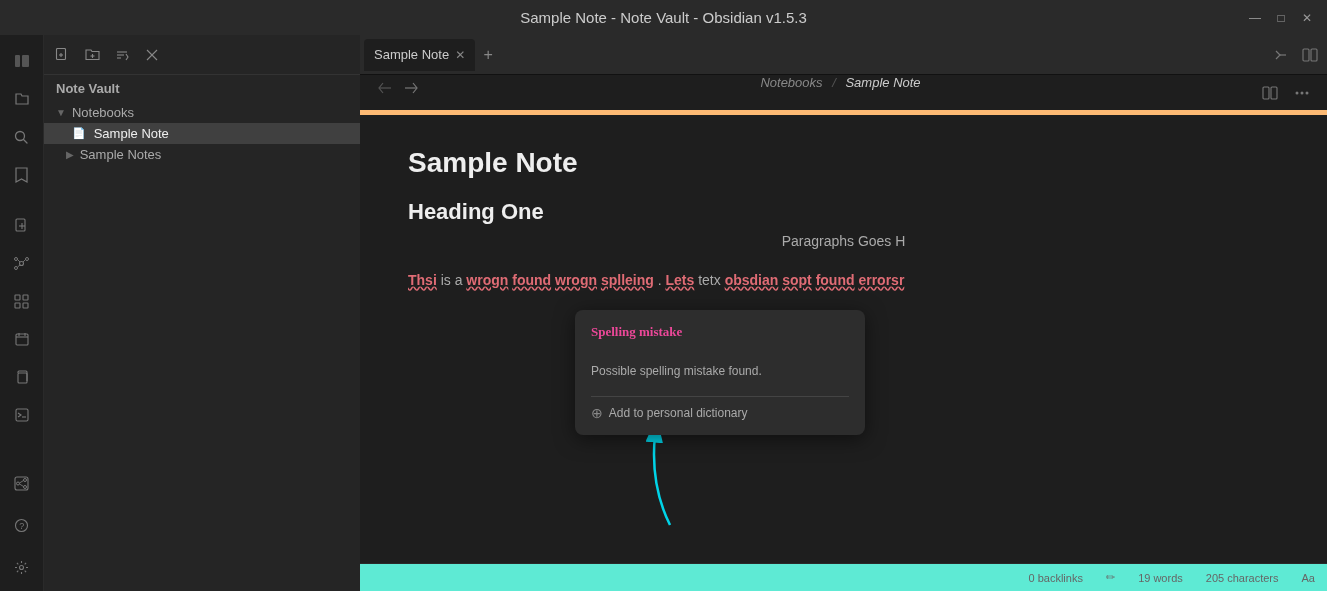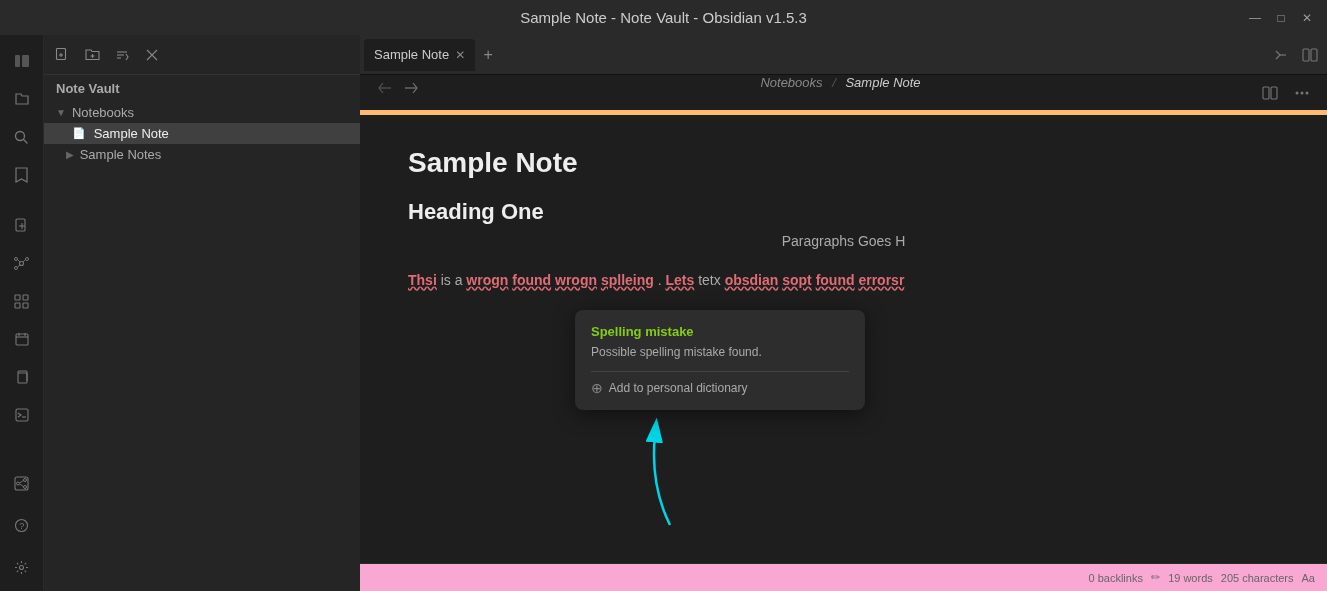--- a/index.html
+++ b/index.html
@@ -219,28 +219,29 @@
       background: #2d2d2d;
       border-radius: 8px;
       box-shadow: 0 4px 20px rgba(0,0,0,0.5);
       padding: 14px 16px;
       z-index: 100;
     }
 
     .spelling-popup-title {
       font-size: 13px;
       font-weight: 700;
-      color: #84cc16;
-      margin-bottom: 6px;
+      color: #ec4899;
+      margin-bottom: 24px;
+      font-family: Liberation Serif, serif;
     }
 
     .spelling-popup-desc {
       font-size: 12px;
       color: #aaa;
-      margin-bottom: 12px;
+      margin-bottom: 18px;
     }
 
     .spelling-suggestion {
       display: inline-block;
       padding: 5px 12px;
       background: #3a3a3a;
       border-radius: 4px;
       font-size: 13px;
       color: #ccc;
       cursor: pointer;
@@ -265,29 +266,29 @@
       align-items: center;
       gap: 6px;
       font-size: 12px;
       color: #aaa;
       cursor: pointer;
     }
 
     
     .status-bar {
       height: 28px;
-      background: #f9a8d4;
+      background: #5eead4;
       border-top: 1px solid #2a2a2a;
       display: flex;
       align-items: center;
       justify-content: flex-end;
       padding: 0 12px;
       font-size: 11px;
       color: #666;
-      gap: 8px;
+      gap: 23px;
       flex-shrink: 0;
     }
 
     
     .left-panel {
       display: flex;
       width: 360px;
       flex-shrink: 0;
     }
 

